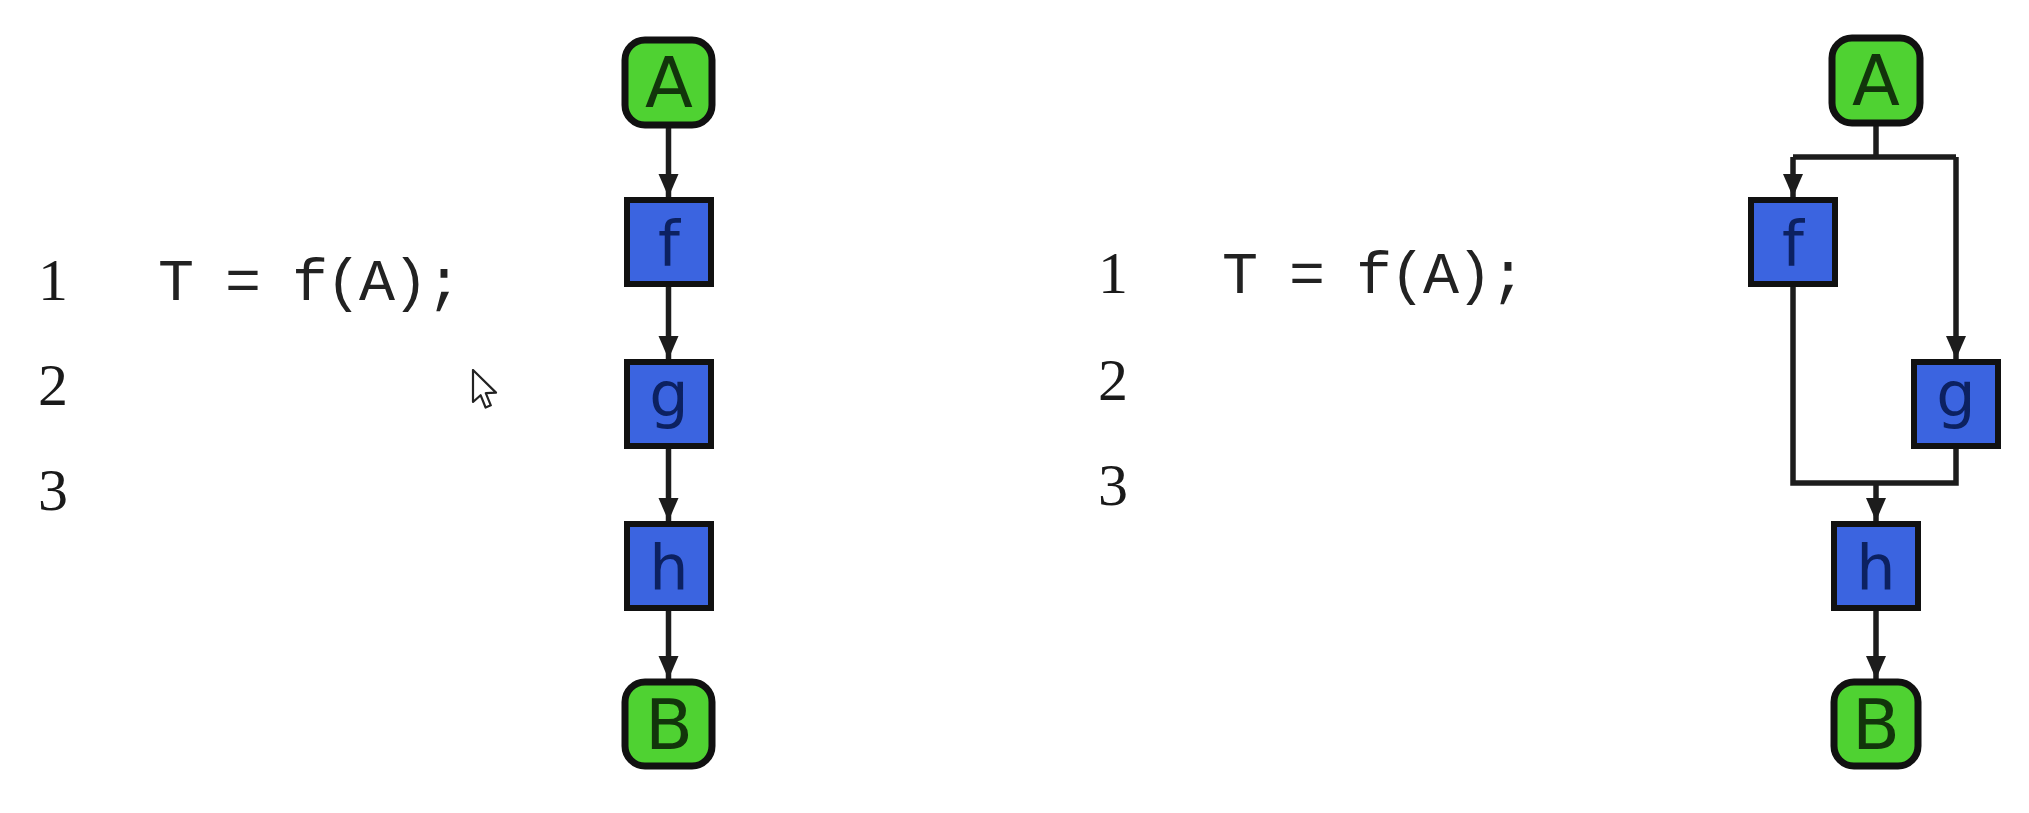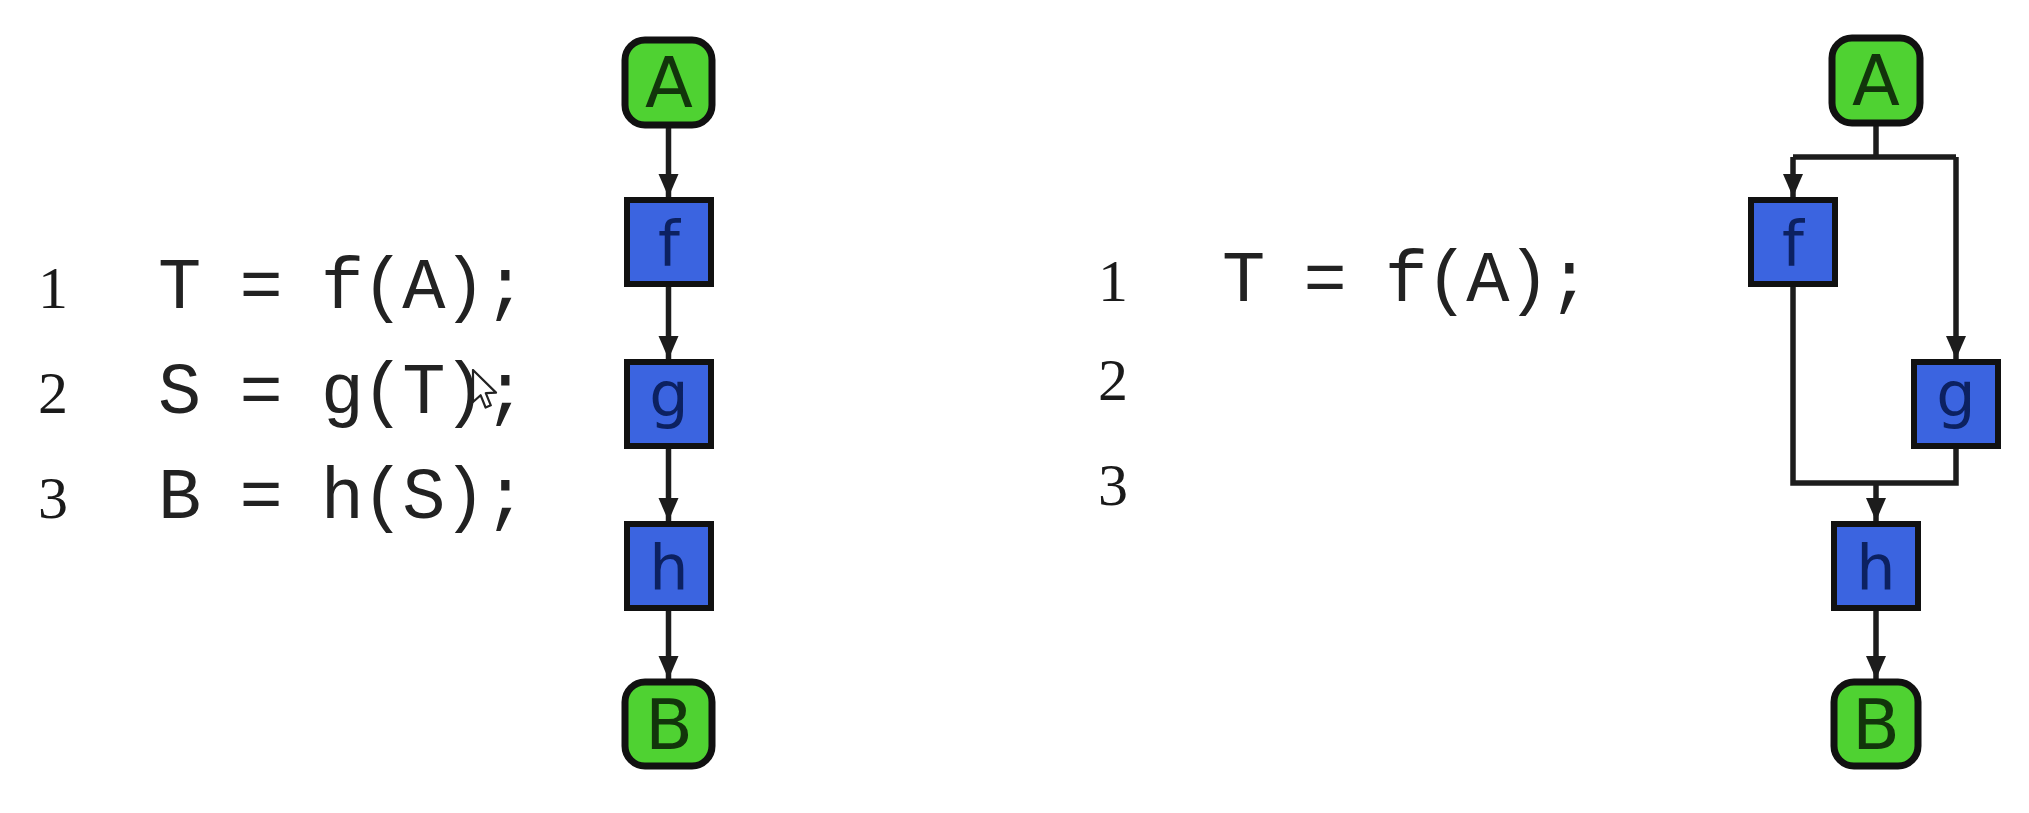--- a/index.html
+++ b/index.html
@@ -17,21 +17,21 @@
   }
   .lnum{
     font-family:"Liberation Serif", serif;
     font-size:60px;line-height:1;display:inline-block;flex:none;
     padding-left:8px;color:#1a1a1a;
   }
   .panel-left  .lnum{width:120px;}
   .panel-right .lnum{width:124px;}
   .src{
     font-family:"Liberation Mono", monospace;
-    font-size:72px;line-height:1.1;letter-spacing:-2.5px;
+    font-size:60px;line-height:1.1;letter-spacing:-2.5px;
   }
   
   svg.graph{position:absolute;top:0;}
   svg.graph rect{stroke:#111111;}
   svg.graph rect.data-node{stroke-width:7;}
   svg.graph rect.op-node{stroke-width:6;}
   svg.graph path.edge, svg.graph line.edge{
     stroke:#1c1c1c;stroke-width:5.5;fill:none;
   }
   svg.graph text{
@@ -48,24 +48,24 @@
 
 <div class="stage">
 
   <section class="panel-left">
 
     <div class="code-block">
       <div class="code-line" style="left:30px;top:250px">
         <span class="lnum">1</span><span class="src">T = f(A);</span>
       </div>
       <div class="code-line" style="left:30px;top:355px">
-        <span class="lnum">2</span><span class="src">S = g(T);</span>
+        <span class="lnum">2</span>
       </div>
       <div class="code-line" style="left:30px;top:460px">
-        <span class="lnum">3</span><span class="src">B = h(S);</span>
+        <span class="lnum">3</span>
       </div>
     </div>
 
     <svg class="graph" style="left:585px" width="170" height="813" viewBox="0 0 170 813">
       <defs>
         <marker id="arrowL" markerUnits="userSpaceOnUse" markerWidth="30" markerHeight="26" refX="26" refY="13" orient="auto">
           <path d="M3,3 L26,13 L3,23 Z" fill="#1c1c1c"></path>
         </marker>
       </defs>
 

